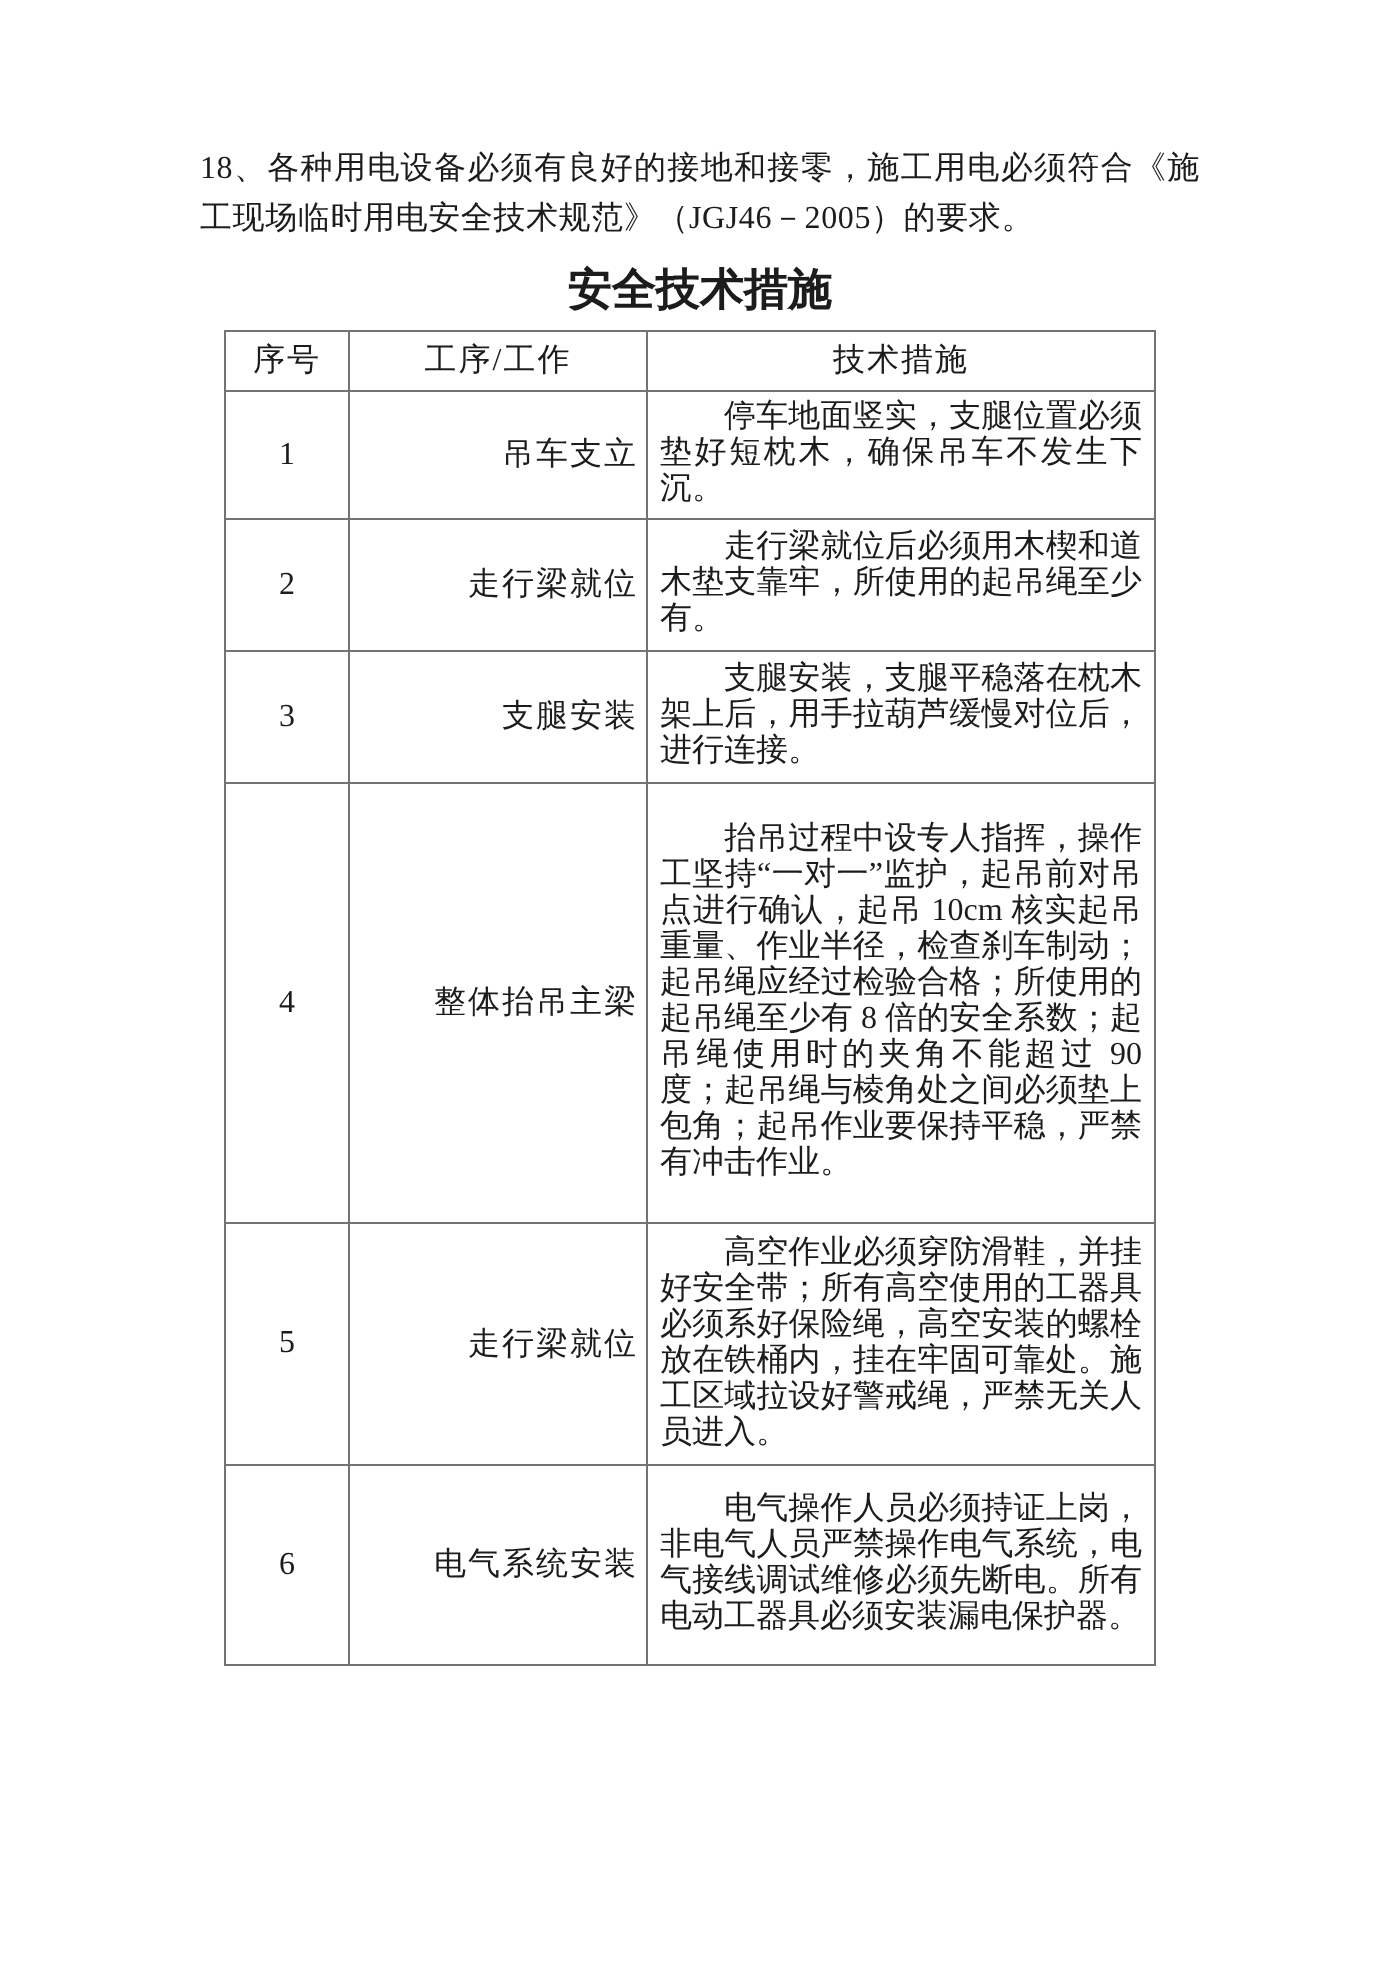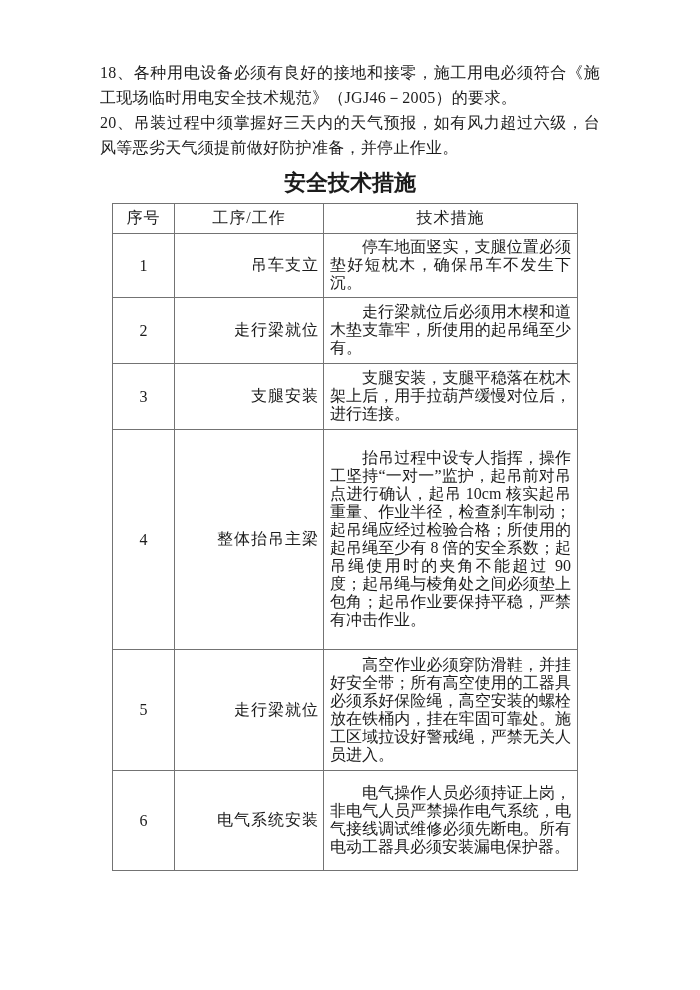--- a/index.html
+++ b/index.html
@@ -13,21 +13,21 @@
     height: 990px;
     margin: 0 auto;
     background: #ffffff;
     font-family: "Liberation Serif", "DejaVu Serif", serif;
     color: #1c1c1c;
     overflow: hidden;
   }
   .content {
     position: absolute;
     left: 100px;
-    top: 60px;
+    top: 72px;
     width: 500px;
   }
   .para {
     margin: 0;
     font-size: 16px;
     line-height: 25px;
     text-align: justify;
     text-justify: inter-character;
     letter-spacing: 0.3px;
   }
@@ -85,21 +85,20 @@
   tr.r4 td { height: 111px; }
   tr.r5 td { height: 90px; }
 </style>
 </head>
 <body>
 
 <div class="page">
   <div class="content">
 
     <p class="para">18、各种用电设备必须有良好的接地和接零，施工用电必须符合《施工现场临时用电安全技术规范》（JGJ46－2005）的要求。</p>
-    <p class="para">20、吊装过程中须掌握好三天内的天气预报，如有风力超过六级，台风等恶劣天气须提前做好防护准备，并停止作业。</p>
 
     <h3 class="section-title">安全技术措施</h3>
 
     <table class="safety">
       <colgroup>
         <col class="c-no">
         <col class="c-process">
         <col class="c-measure">
       </colgroup>
       <thead>

